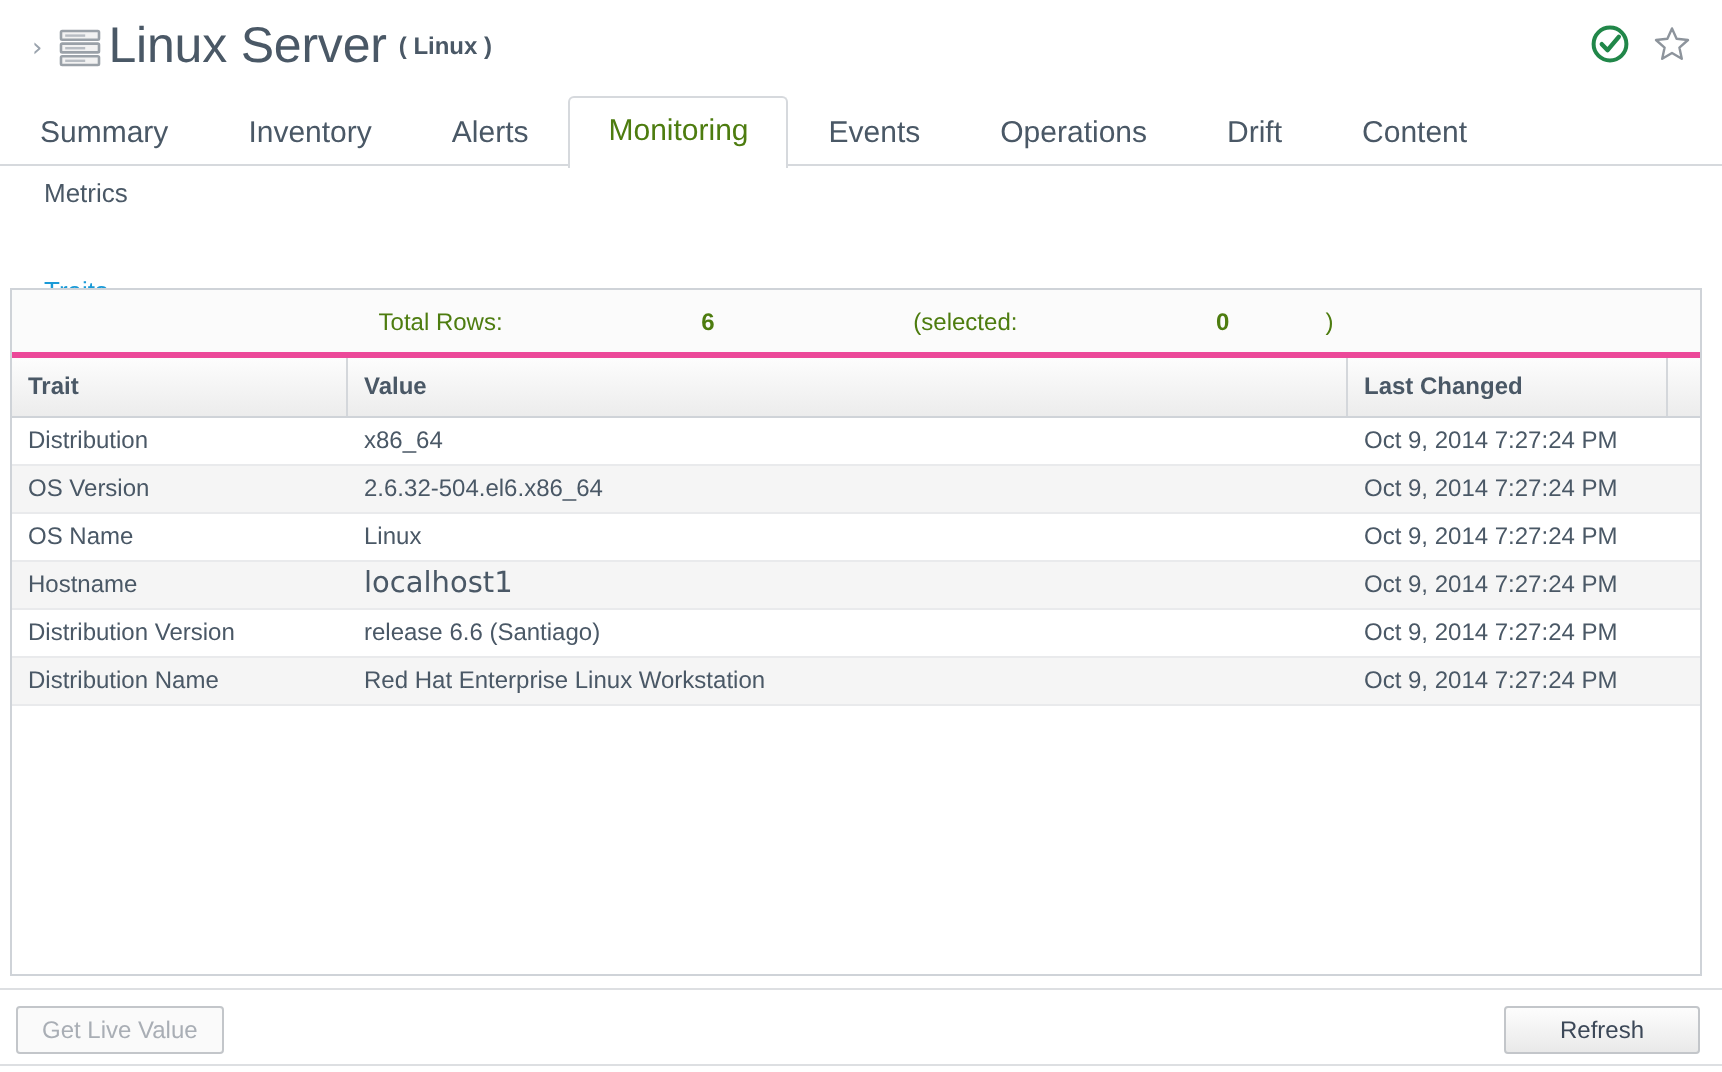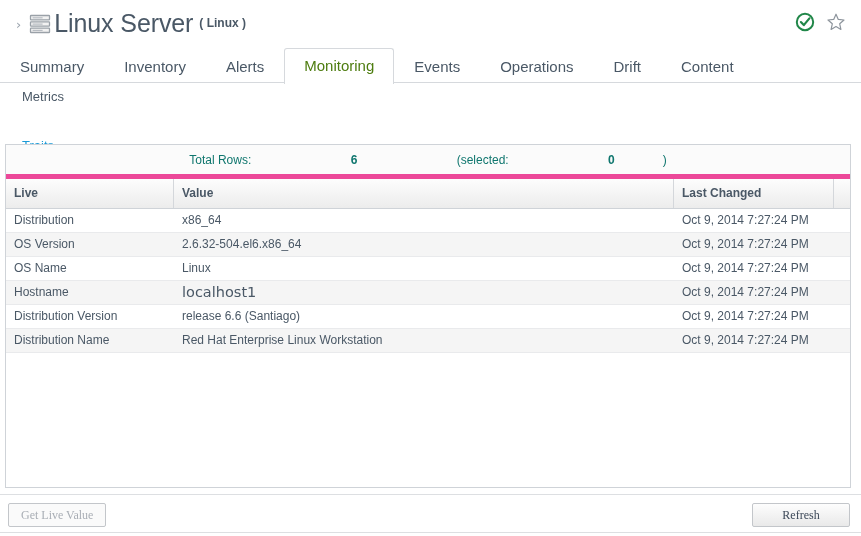--- a/index.html
+++ b/index.html
@@ -153,27 +153,27 @@
     left: 5px;
     top: 144px;
     width: 846px;
     height: 344px;
     border: 1px solid #cfd3d8;
     background: #ffffff;
     box-sizing: border-box;
   }
   .table-toolbar {
     height: 34px;
-    border-bottom: 5px solid #ec4899;
+    border-bottom: 3px solid #ec4899;
     background: #fbfbfb;
     display: flex;
     align-items: center;
     justify-content: center;
     font-size: 12px;
-    color: #0f766e;
+    color: #4d7c0f;
     box-sizing: border-box;
     gap: 48px;
   }
   .table-toolbar b { font-weight: bold; }
 
   .grid-header {
     display: flex;
     height: 30px;
     background: linear-gradient(to bottom, #fdfdfd 0%, #ececec 100%);
     border-bottom: 1px solid #cfd3d8;
@@ -243,21 +243,21 @@
     height: 1px;
     background: #dddfe2;
   }
   .btn {
     position: absolute;
     top: 8px;
     height: 24px;
     line-height: 22px;
     padding: 0 12px;
     font-size: 12px;
-    font-family: Liberation Serif, serif;
+    font-family: Liberation Sans, sans-serif;
     border: 1px solid #c3c6ca;
     border-radius: 2px;
     box-sizing: border-box;
     white-space: nowrap;
     text-align: center;
   }
   .btn-disabled {
     left: 8px;
     background: #fafafa;
     color: #a9aeb5;
@@ -323,21 +323,21 @@
   <div class="stab">Schedules</div>
 </div>
 
 <div class="table-wrap">
 
   <div class="table-toolbar">
     <span>Total Rows:</span>&nbsp;<b>6</b>&nbsp;<span>(selected:</span>&nbsp;<b>0</b><span>)</span>
   </div>
 
   <div class="grid-header">
-    <div class="gh-cell col-trait">Live</div>
+    <div class="gh-cell col-trait">Trait</div>
     <div class="gh-cell col-value">Value</div>
     <div class="gh-cell col-changed">Last Changed</div>
     <div class="gh-cell col-spacer"></div>
   </div>
 
   <div class="grid-body">
 
     <div class="grid-row odd">
       <div class="gb-cell col-trait">Distribution</div>
       <div class="gb-cell col-value">x86_64</div>

